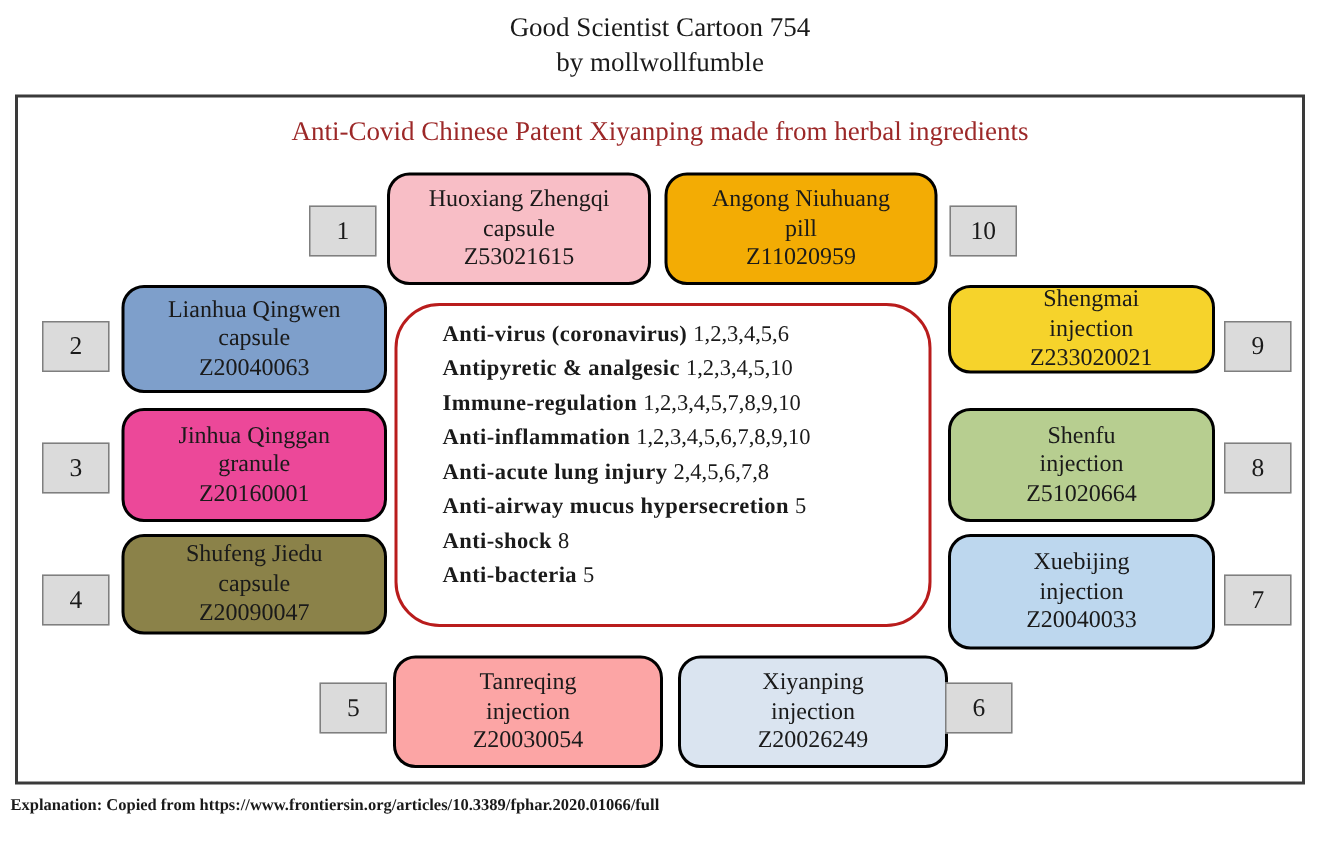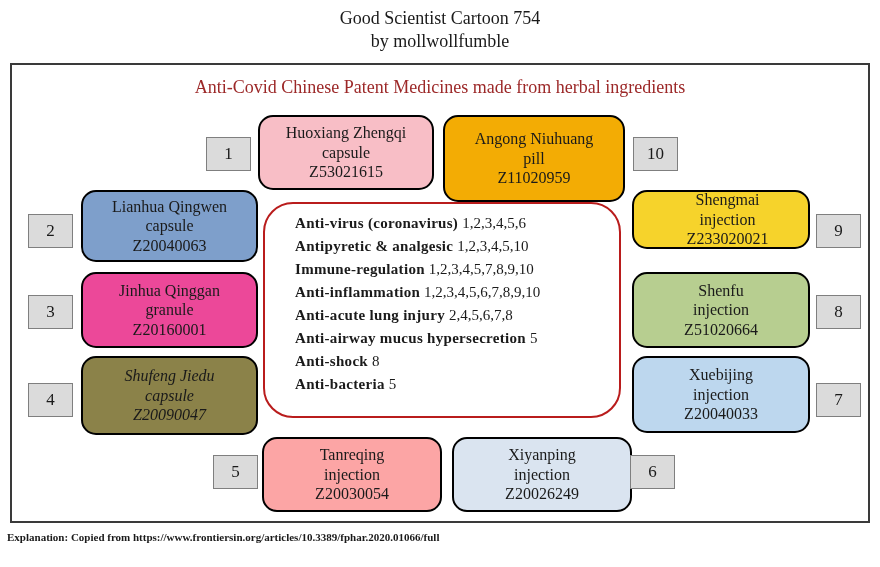--- a/index.html
+++ b/index.html
@@ -12,24 +12,24 @@
   .frame{position:absolute;left:10px;top:63px;width:856px;height:456px;border:2px solid #3a3a3a;}
   .heading{position:absolute;top:77px;left:0;width:880px;text-align:center;font-size:18px;}
   .footer{position:absolute;top:531px;left:7px;font-size:11px;font-weight:bold;}
 
   .med{
     position:absolute;border:2px solid #000000;border-radius:15px;
     display:flex;flex-direction:column;justify-content:center;align-items:center;
     text-align:center;font-size:16px;line-height:19.5px;box-sizing:border-box;
   }
   .pos-m1 {left:258px;top:115px;width:176px;height:75px;}
-  .pos-m10{left:443px;top:115px;width:182px;height:87px;}
+  .pos-m10{left:443px;top:115px;width:182px;height:75px;}
   .pos-m2 {left:81px; top:190px;width:177px;height:72px;justify-content:center;}
   .pos-m3 {left:81px; top:272px;width:177px;height:76px;}
-  .pos-m4 {left:81px; top:356px;width:177px;height:79px;font-style:italic;}
+  .pos-m4 {left:81px; top:356px;width:177px;height:67px;}
   .pos-m5 {left:262px;top:437px;width:180px;height:75px;}
   .pos-m6 {left:452px;top:437px;width:180px;height:75px;}
   .pos-m7 {left:632px;top:356px;width:178px;height:77px;}
   .pos-m8 {left:632px;top:272px;width:178px;height:76px;}
   .pos-m9 {left:632px;top:190px;width:178px;height:59px;padding-left:13px;}
 
   .num{
     position:absolute;width:45px;height:34px;background:#dbdbdb;border:1px solid #7f7f7f;
     display:flex;justify-content:center;align-items:center;font-size:17px;box-sizing:border-box;
   }
@@ -55,21 +55,21 @@
 </style>
 </head>
 <body>
 
 <div class="canvas">
 
   <div class="title">Good Scientist Cartoon 754</div>
   <div class="byline">by mollwollfumble</div>
 
   <div class="frame"></div>
-  <div class="heading" style="color: rgb(156, 40, 40);">Anti-Covid Chinese Patent Medicines made from herbal ingredients</div>
+  <div class="heading" style="color: rgb(156, 40, 40);">Anti-Covid Chinese Patent Xiyanping made from herbal ingredients</div>
 
   <div class="med pos-m1" style="background-color: rgb(248, 190, 198);">
     <div>Huoxiang Zhengqi</div>
     <div>capsule</div>
     <div>Z53021615</div>
   </div>
   <div class="med pos-m2" style="background-color: rgb(126, 159, 203);">
     <div>Lianhua Qingwen</div>
     <div>capsule</div>
     <div>Z20040063</div>

